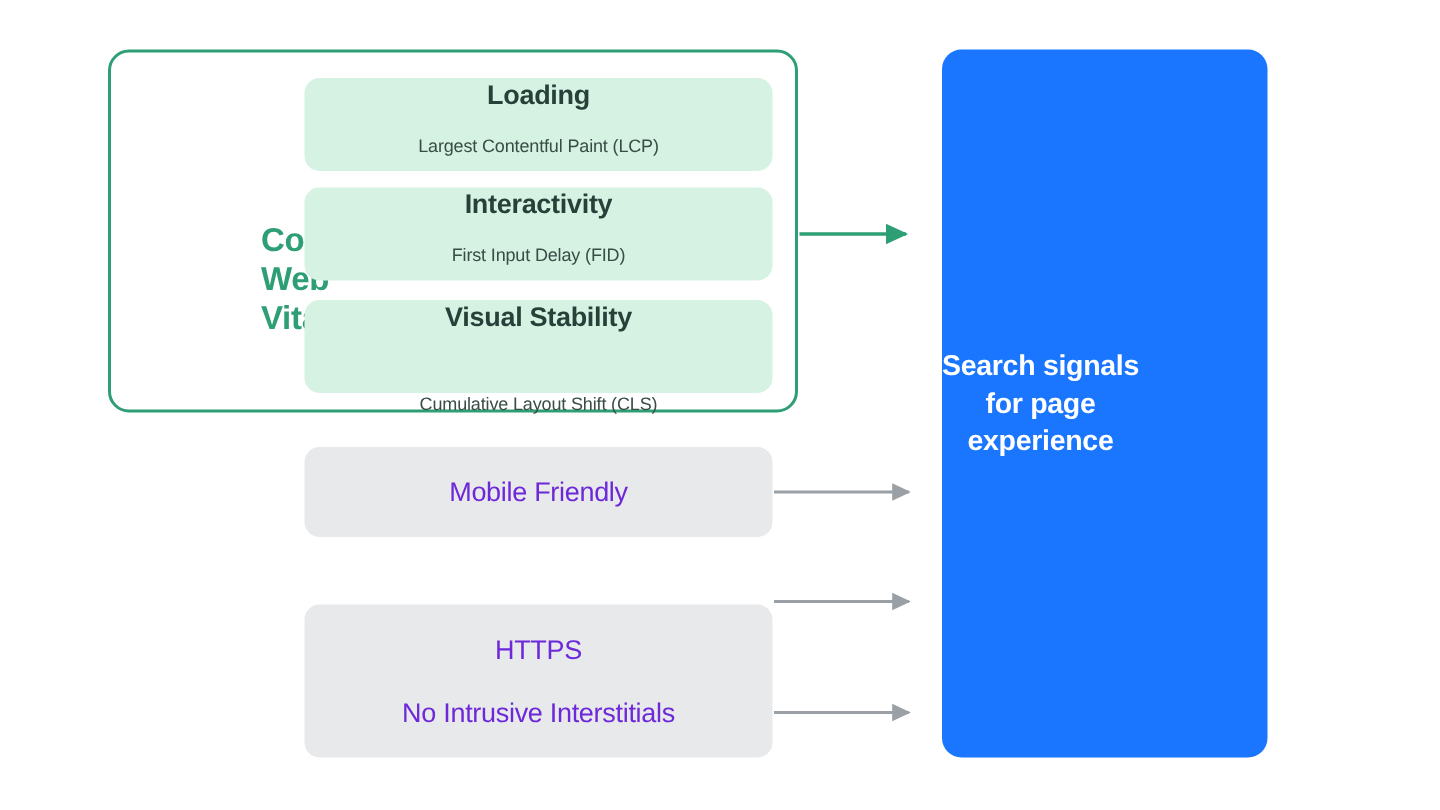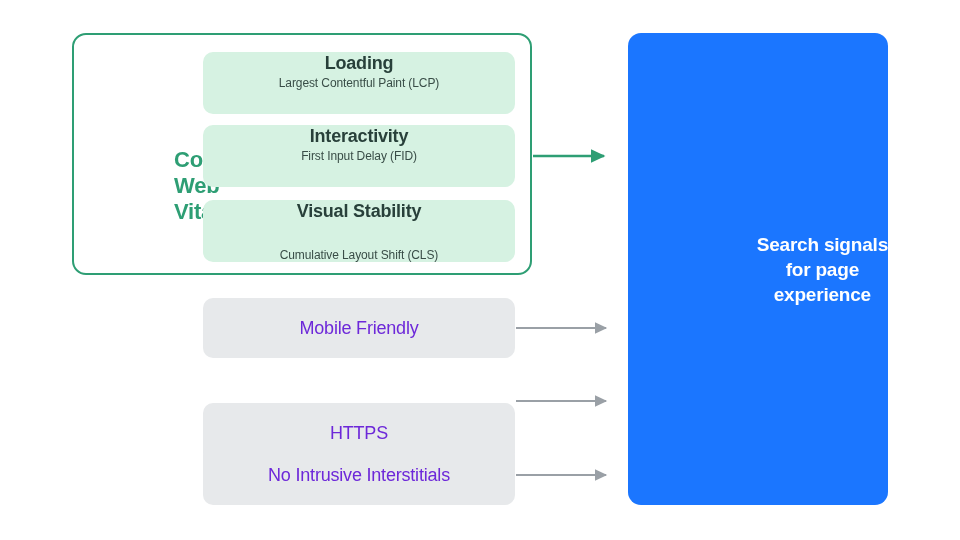--- a/index.html
+++ b/index.html
@@ -71,21 +71,21 @@
     font-weight: bold;
     color: #28403A;
     line-height: 22px;
     letter-spacing: -0.2px;
   }
   .metric-sub {
     font-size: 12px;
     font-weight: normal;
     color: #394D47;
     line-height: 16px;
-    margin-top: 1px;
+    margin-top: 15px;
     letter-spacing: -0.1px;
   }
 
   
   .signal-pill {
     position: absolute;
     left: 203px;
     width: 312px;
     height: 60px;
     background: #E7E9EB;
@@ -103,27 +103,27 @@
     font-weight: normal;
     color: #6d28d9;
     letter-spacing: -0.2px;
   }
 
   
   .outcome-box {
     position: absolute;
     left: 628px;
     top: 33px;
-    width: 260px;
+    width: 217px;
     height: 472px;
     background: #1B76FF;
     border-radius: 13px;
     display: flex;
     align-items: center;
-    justify-content: flex-end;
+    justify-content: flex-start;
   }
   .outcome-text {
     color: #ffffff;
     font-size: 19px;
     font-weight: bold;
     line-height: 25px;
     text-align: center;
     letter-spacing: -0.2px;
     white-space: pre-line;
   }

